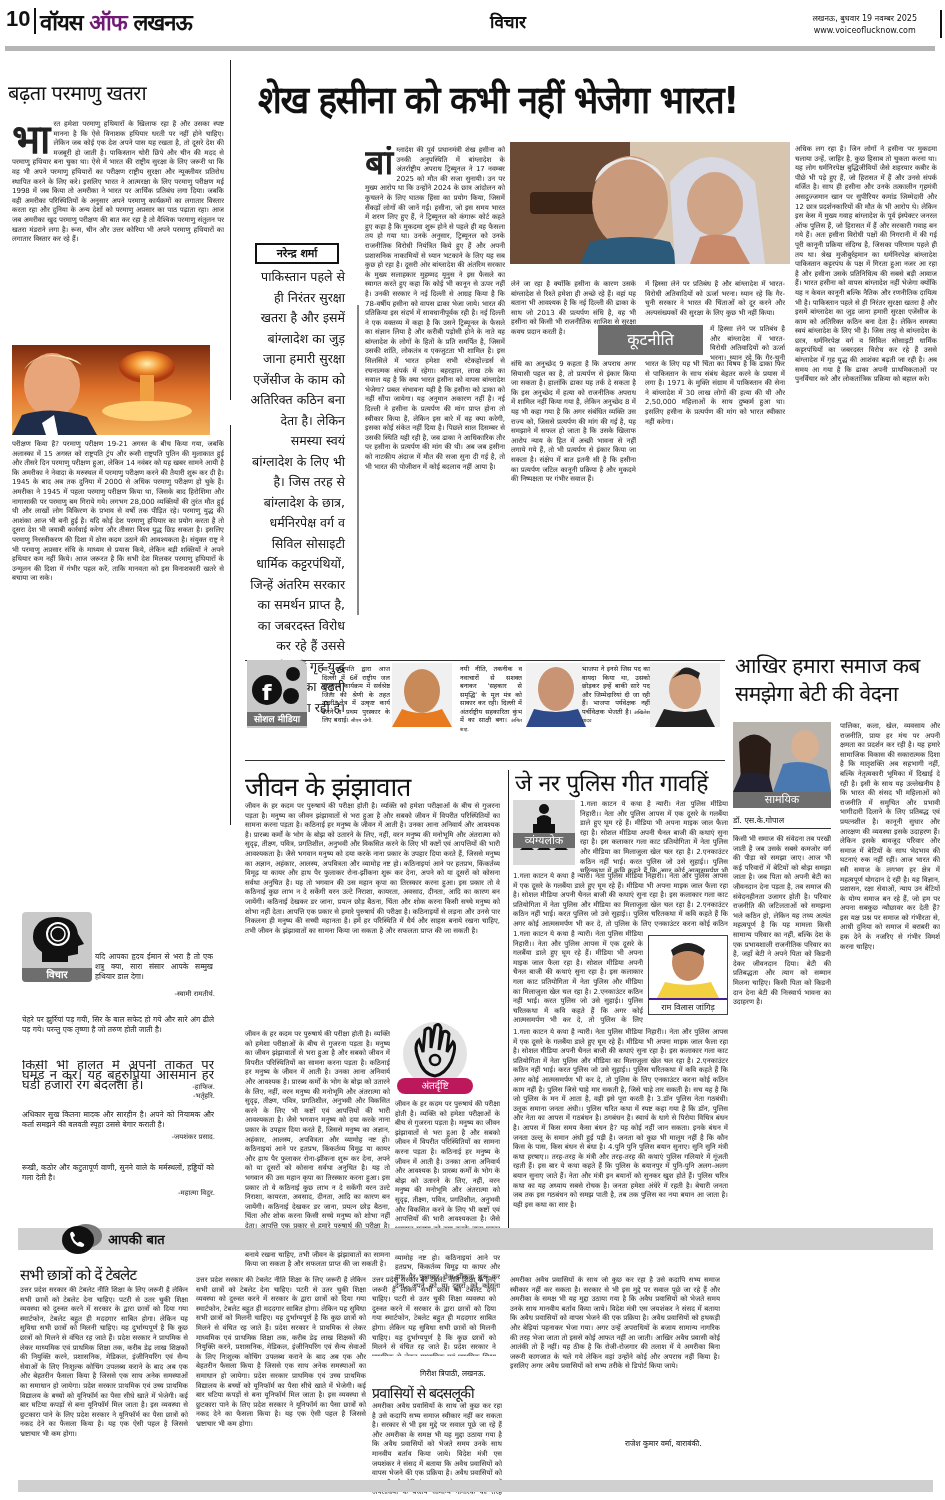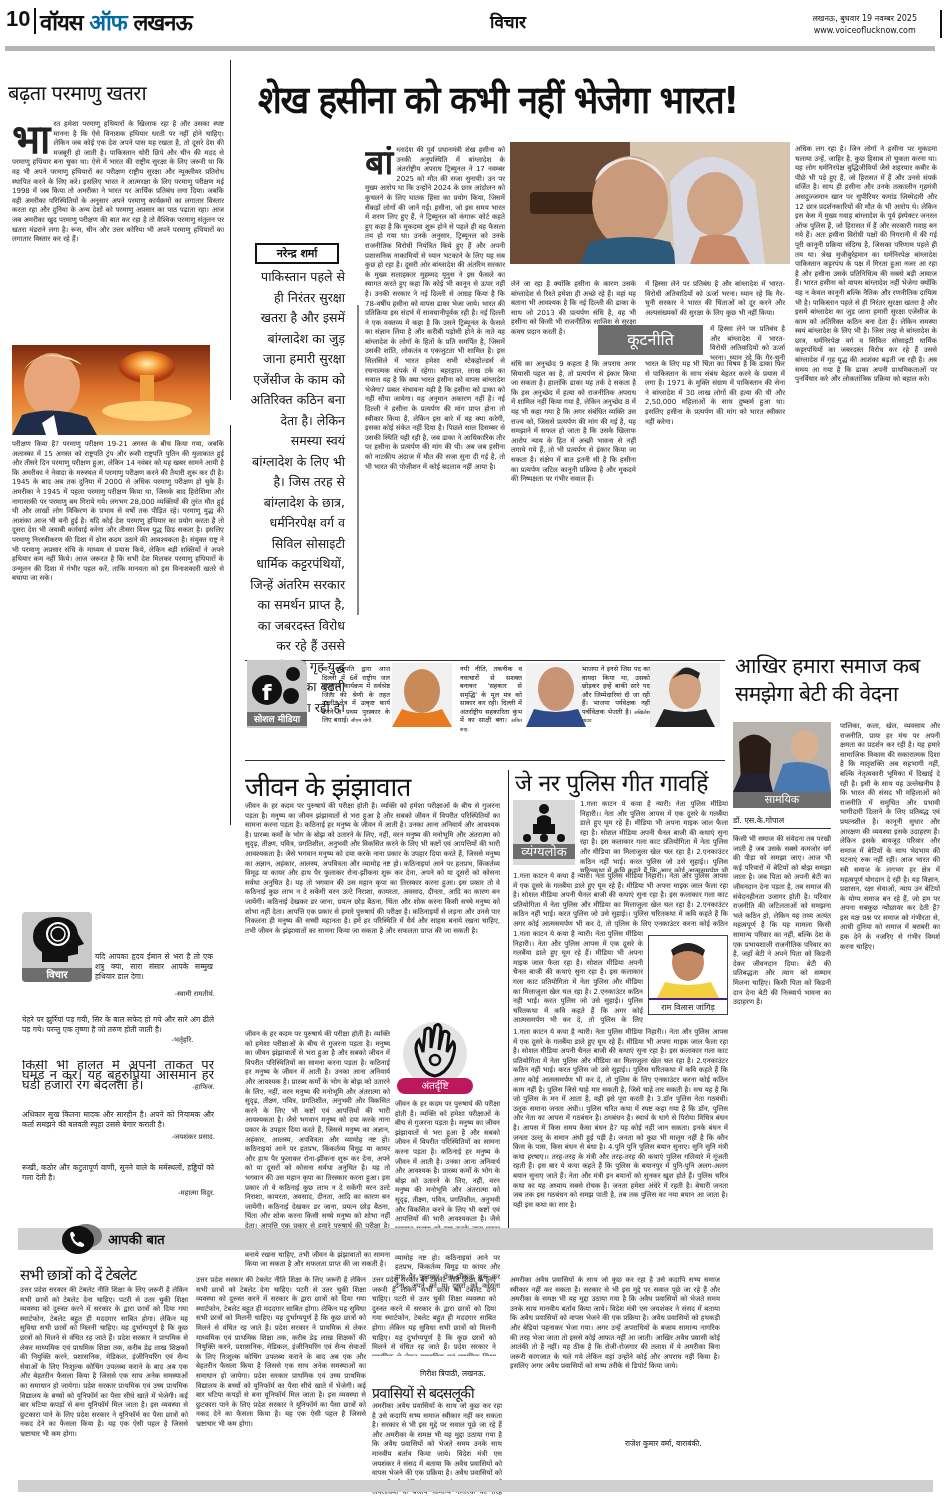--- a/index.html
+++ b/index.html
@@ -8,21 +8,21 @@
   .abs { position: absolute; }
   .txt { font-size: 7px; line-height: 9.6px; text-align: justify; color: #222; overflow: hidden; }
   .rule-v { position: absolute; width: 1px; background: #222; }
   .rule-h { position: absolute; height: 1px; background: #333; }
 
   
   #masthead { left: 0; top: 0; width: 945px; height: 50px; }
   .page-no { left: 6px; top: 6px; font: bold 22px "Liberation Sans", sans-serif; }
   .page-sep { left: 34px; top: 8px; width: 2px; height: 26px; background: #111; }
   .paper-name { left: 40px; top: 6px; font: bold 22px "DejaVu Sans", sans-serif; letter-spacing: -1px; }
-  .paper-name .mid { color: #0369a1; }
+  .paper-name .mid { color: #701a75; }
   .section-name { left: 490px; top: 10px; font: bold 17px "DejaVu Sans", sans-serif; }
   .dateline { right: 28px; top: 13px; font-size: 8px; text-align: center; line-height: 12px; }
   .top-bar { left: 5px; top: 46px; width: 930px; height: 5px; background: #b5b5b5; }
 
   
   .left-title { left: 8px; top: 79px; font-size: 20px; font-weight: normal; letter-spacing: -0.5px; }
   .dropcap { font: bold 40px "DejaVu Serif", serif; float: left; line-height: 38px; margin-right: 3px; }
   .img-box { background: #ccc; overflow: hidden; }
 
   .headline { left: 258px; top: 72px; font: bold 38px "DejaVu Sans", sans-serif; letter-spacing: -1.5px; transform: scaleX(0.92); transform-origin: left top; white-space: nowrap; }
@@ -91,21 +91,21 @@
   <svg width="70" height="56" viewBox="0 0 70 56">
     <path d="M20 50 L20 40 Q8 32 12 18 Q18 4 36 5 Q54 6 56 22 L62 32 L56 34 L56 42 L46 44 L46 50 Z" fill="#111"></path>
     <circle cx="36" cy="22" r="11" fill="none" stroke="#fff" stroke-width="2"></circle>
     <circle cx="36" cy="22" r="7" fill="none" stroke="#fff" stroke-width="1.5"></circle>
   </svg>
   <div class="abs label-grey" style="left:0;top:56px;width:70px;height:14px;font-size:10px;line-height:14px;border-radius:0 0 4px 4px;">विचार</div>
 </div>
 <div class="abs txt" style="left:95px;top:952px;width:118px;font-size:7.5px;line-height:10px;">यदि आपका हृदय ईमान से भरा है तो एक शत्रु क्या, सारा संसार आपके सम्मुख हथियार डाल देगा।</div>
 <div class="abs txt" style="left:150px;top:990px;width:65px;text-align:right;">-स्वामी रामतीर्थ.</div>
 <div class="abs txt" style="left:22px;top:1015px;width:192px;font-size:7.5px;line-height:10px;">चेहरे पर झुर्रियां पड़ गयी, सिर के बाल सफेद हो गये और सारे अंग ढीले पड़ गये। परन्तु एक तृष्णा है जो तरुण होती जाती है।</div>
-<div class="abs txt" style="left:150px;top:1036px;width:65px;text-align:center;">-भर्तृहरि.</div>
+<div class="abs txt" style="left:150px;top:1092px;width:65px;text-align:right;">-भर्तृहरि.</div>
 <div class="abs txt" style="left:22px;top:1060px;width:192px;font-size:13px;line-height:10px;">किसी भी हालत में अपनी ताकत पर घमंड न कर। यह बहुरुपिया आसमान हर घड़ी हजारों रंग बदलता है।</div>
 <div class="abs txt" style="left:150px;top:1083px;width:65px;text-align:right;">-हाफिज.</div>
 <div class="abs txt" style="left:22px;top:1110px;width:192px;font-size:7.5px;line-height:10px;">अधिकार सुख कितना मादक और सारहीन है। अपने को नियामक और कर्ता समझने की बलवती स्पृहा उससे बेगार कराती है।</div>
 <div class="abs txt" style="left:130px;top:1133px;width:85px;text-align:right;">-जयशंकर प्रसाद.</div>
 <div class="abs txt" style="left:22px;top:1163px;width:192px;font-size:7.5px;line-height:10px;">रूखी, कठोर और कटुतापूर्ण वाणी, सुनने वाले के मर्मस्थलों, हड्डियों को गला देती है।</div>
 <div class="abs txt" style="left:130px;top:1189px;width:85px;text-align:right;">-महात्मा विदुर.</div>
 
 <div class="abs headline">शेख हसीना को कभी नहीं भेजेगा भारत!</div>
 
 <div class="abs author-box">नरेन्द्र शर्मा</div>
@@ -220,21 +220,21 @@
 <div class="abs" style="left:513px;top:800px;width:62px;height:65px;background:#d9d9d9;">
   <svg width="62" height="50" viewBox="0 0 62 50">
     <circle cx="31" cy="9" r="5" fill="#111"></circle>
     <path d="M24 18 Q31 12 38 18 L38 24 L24 24Z" fill="#111"></path>
     <rect x="20" y="24" width="22" height="10" fill="#111"></rect>
     <circle cx="14" cy="38" r="4" fill="#111"></circle>
       <circle cx="31" cy="38" r="4" fill="#111"></circle>
       <circle cx="48" cy="38" r="4" fill="#111"></circle>
     <path d="M7 50 Q14 42 21 50Z M24 50 Q31 42 38 50Z M41 50 Q48 42 55 50Z" fill="#111"></path>
   </svg>
-  <div class="abs label-grey" style="left:0;top:44px;width:62px;height:15px;font-size:13px;line-height:15px;font-weight:normal;">व्यंग्यलोक</div>
+  <div class="abs label-grey" style="left:0;top:33px;width:62px;height:15px;font-size:11px;line-height:15px;font-weight:normal;">व्यंग्यलोक</div>
 </div>
 <div class="abs txt" style="left:580px;top:800px;width:148px;height:72px;">1.गला काटन ये कथा है न्यारी। नेता पुलिस मीडिया निहारी।। नेता और पुलिस आपस में एक दूसरे के गलबैंया डाले हुए घूम रहे हैं। मीडिया भी अपना माइक जाल फैला रहा है। सोशल मीडिया अपनी चैनल बाजी की कथाएं सुना रहा है। इस कलाकार गला काट प्रतियोगिता में नेता पुलिस और मीडिया का मिलाजुला खेल चल रहा है। 2.एनकाउंटर कठिन नहीं भाई। करत पुलिस जो उसे सुहाई।। पुलिस चरितकथा में कवि कहते हैं कि अगर कोई आत्मसमर्पण भी कर दे, तो पुलिस के लिए एनकाउंटर करना कोई कठिन काम नहीं है। पुलिस जिसे चाहे मार सकती है, जिसे चाहे तार सकती है। सच यह है कि जो पुलिस के मन में आता है, वही इसे पूरा करती है। 3.डॉन पुलिस नेता गठबंधी। उलूक समाना जनता अंधी।। पुलिस चरित कथा में स्पष्ट कहा गया है कि डॉन, पुलिस और नेता का आपस में गठबंधन है। ठगबंधन है। स्वार्थ के धागे से पिरोया विचित्र बंधन है। आपस में किस समय कैसा बंधन है? यह कोई नहीं जान सकता। इनके बंधन में जनता उल्लू के समान अंधी हुई पड़ी है। जनता को कुछ भी मालूम नहीं है कि कौन किस के पास, किस बंधन से बंधा है। 4.पुनि पुनि पुलिस बयान सुनाए। सुनि सुनि मंत्री कथा हरषाए।। तरह-तरह के मंत्री और तरह-तरह की कथाएं पुलिस गलियारे में गूंजती रहती हैं। इस बार ये कथा कहते हैं कि पुलिस के बयानपुर में पुनि-पुनि अलग-अलग बयान सुनाए जाते हैं। नेता और मंत्री इन बयानों को सुनकर खुश होते हैं। पुलिस चरित्र कथा का यह अध्याय सबसे रोचक है। जनता हमेशा अंधेरे में रहती है। बेचारी जनता जब तक इस गठबंधन को समझ पाती है, तब तक पुलिस का नया बयान आ जाता है। यही इस कथा का सार है।</div>
 <div class="abs txt" style="left:513px;top:872px;width:215px;height:55px;">1.गला काटन ये कथा है न्यारी। नेता पुलिस मीडिया निहारी।। नेता और पुलिस आपस में एक दूसरे के गलबैंया डाले हुए घूम रहे हैं। मीडिया भी अपना माइक जाल फैला रहा है। सोशल मीडिया अपनी चैनल बाजी की कथाएं सुना रहा है। इस कलाकार गला काट प्रतियोगिता में नेता पुलिस और मीडिया का मिलाजुला खेल चल रहा है। 2.एनकाउंटर कठिन नहीं भाई। करत पुलिस जो उसे सुहाई।। पुलिस चरितकथा में कवि कहते हैं कि अगर कोई आत्मसमर्पण भी कर दे, तो पुलिस के लिए एनकाउंटर करना कोई कठिन काम नहीं है। पुलिस जिसे चाहे मार सकती है, जिसे चाहे तार सकती है। सच यह है कि जो पुलिस के मन में आता है, वही इसे पूरा करती है। 3.डॉन पुलिस नेता गठबंधी। उलूक समाना जनता अंधी।। पुलिस चरित कथा में स्पष्ट कहा गया है कि डॉन, पुलिस और नेता का आपस में गठबंधन है। ठगबंधन है। स्वार्थ के धागे से पिरोया विचित्र बंधन है। आपस में किस समय कैसा बंधन है? यह कोई नहीं जान सकता। इनके बंधन में जनता उल्लू के समान अंधी हुई पड़ी है। जनता को कुछ भी मालूम नहीं है कि कौन किस के पास, किस बंधन से बंधा है। 4.पुनि पुनि पुलिस बयान सुनाए। सुनि सुनि मंत्री कथा हरषाए।। तरह-तरह के मंत्री और तरह-तरह की कथाएं पुलिस गलियारे में गूंजती रहती हैं। इस बार ये कथा कहते हैं कि पुलिस के बयानपुर में पुनि-पुनि अलग-अलग बयान सुनाए जाते हैं। नेता और मंत्री इन बयानों को सुनकर खुश होते हैं। पुलिस चरित्र कथा का यह अध्याय सबसे रोचक है। जनता हमेशा अंधेरे में रहती है। बेचारी जनता जब तक इस गठबंधन को समझ पाती है, तब तक पुलिस का नया बयान आ जाता है। यही इस कथा का सार है।</div>
 <div class="abs txt" style="left:513px;top:930px;width:130px;height:95px;">1.गला काटन ये कथा है न्यारी। नेता पुलिस मीडिया निहारी।। नेता और पुलिस आपस में एक दूसरे के गलबैंया डाले हुए घूम रहे हैं। मीडिया भी अपना माइक जाल फैला रहा है। सोशल मीडिया अपनी चैनल बाजी की कथाएं सुना रहा है। इस कलाकार गला काट प्रतियोगिता में नेता पुलिस और मीडिया का मिलाजुला खेल चल रहा है। 2.एनकाउंटर कठिन नहीं भाई। करत पुलिस जो उसे सुहाई।। पुलिस चरितकथा में कवि कहते हैं कि अगर कोई आत्मसमर्पण भी कर दे, तो पुलिस के लिए एनकाउंटर करना कोई कठिन काम नहीं है। पुलिस जिसे चाहे मार सकती है, जिसे चाहे तार सकती है। सच यह है कि जो पुलिस के मन में आता है, वही इसे पूरा करती है। 3.डॉन पुलिस नेता गठबंधी। उलूक समाना जनता अंधी।। पुलिस चरित कथा में स्पष्ट कहा गया है कि डॉन, पुलिस और नेता का आपस में गठबंधन है। ठगबंधन है। स्वार्थ के धागे से पिरोया विचित्र बंधन है। आपस में किस समय कैसा बंधन है? यह कोई नहीं जान सकता। इनके बंधन में जनता उल्लू के समान अंधी हुई पड़ी है। जनता को कुछ भी मालूम नहीं है कि कौन किस के पास, किस बंधन से बंधा है। 4.पुनि पुनि पुलिस बयान सुनाए। सुनि सुनि मंत्री कथा हरषाए।। तरह-तरह के मंत्री और तरह-तरह की कथाएं पुलिस गलियारे में गूंजती रहती हैं। इस बार ये कथा कहते हैं कि पुलिस के बयानपुर में पुनि-पुनि अलग-अलग बयान सुनाए जाते हैं। नेता और मंत्री इन बयानों को सुनकर खुश होते हैं। पुलिस चरित्र कथा का यह अध्याय सबसे रोचक है। जनता हमेशा अंधेरे में रहती है। बेचारी जनता जब तक इस गठबंधन को समझ पाती है, तब तक पुलिस का नया बयान आ जाता है। यही इस कथा का सार है।</div>
 <div class="abs img-box" style="left:648px;top:935px;width:80px;height:80px;border:1px solid #444;background:#fff;">
   <svg width="78" height="62">
       <rect width="78" height="62" fill="#fff"></rect>
       <ellipse cx="39" cy="26" rx="16" ry="19" fill="#c48a64"></ellipse>
       <path d="M22 14 Q39 0 56 14 L54 20 Q39 10 24 20Z" fill="#222"></path>
       <path d="M8 62 L16 46 Q39 52 62 46 L70 62Z" fill="#f2d040"></path>

